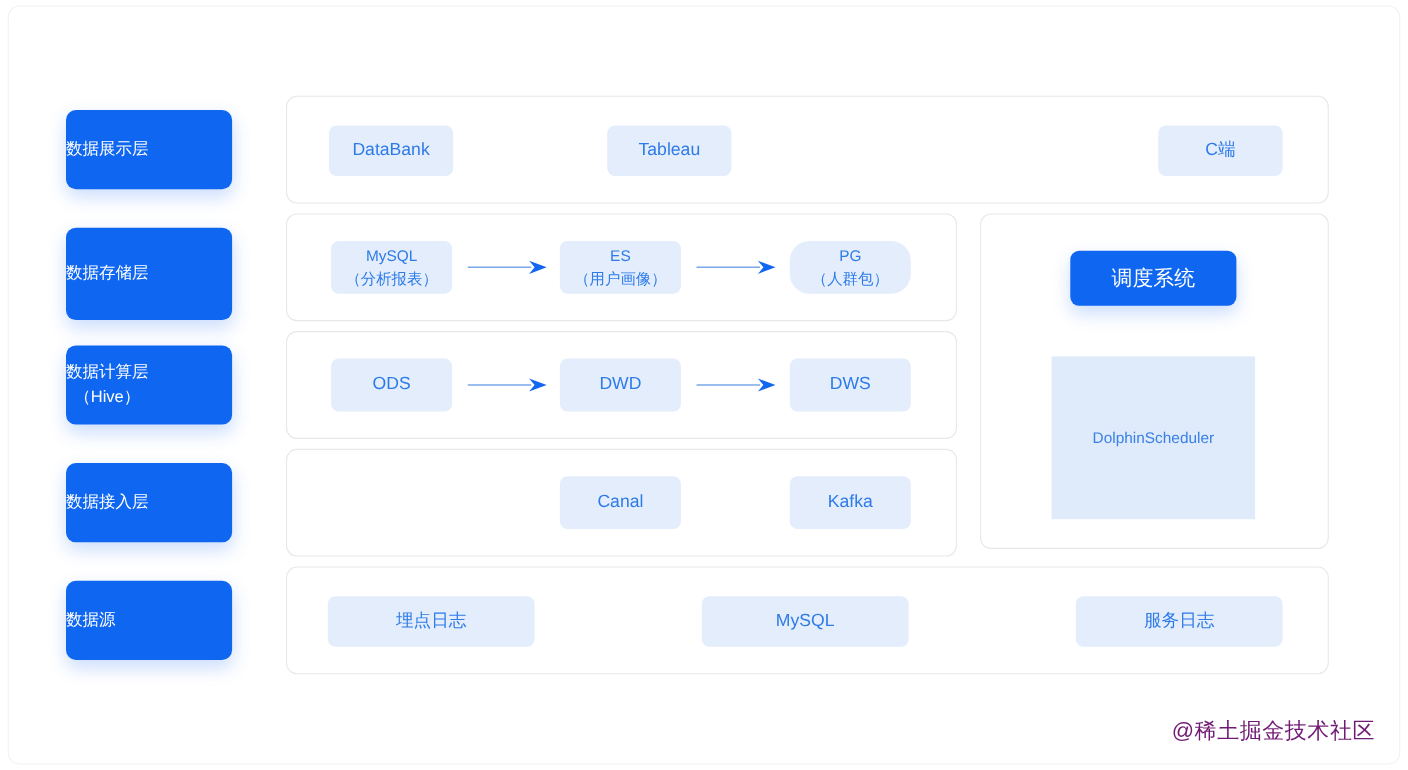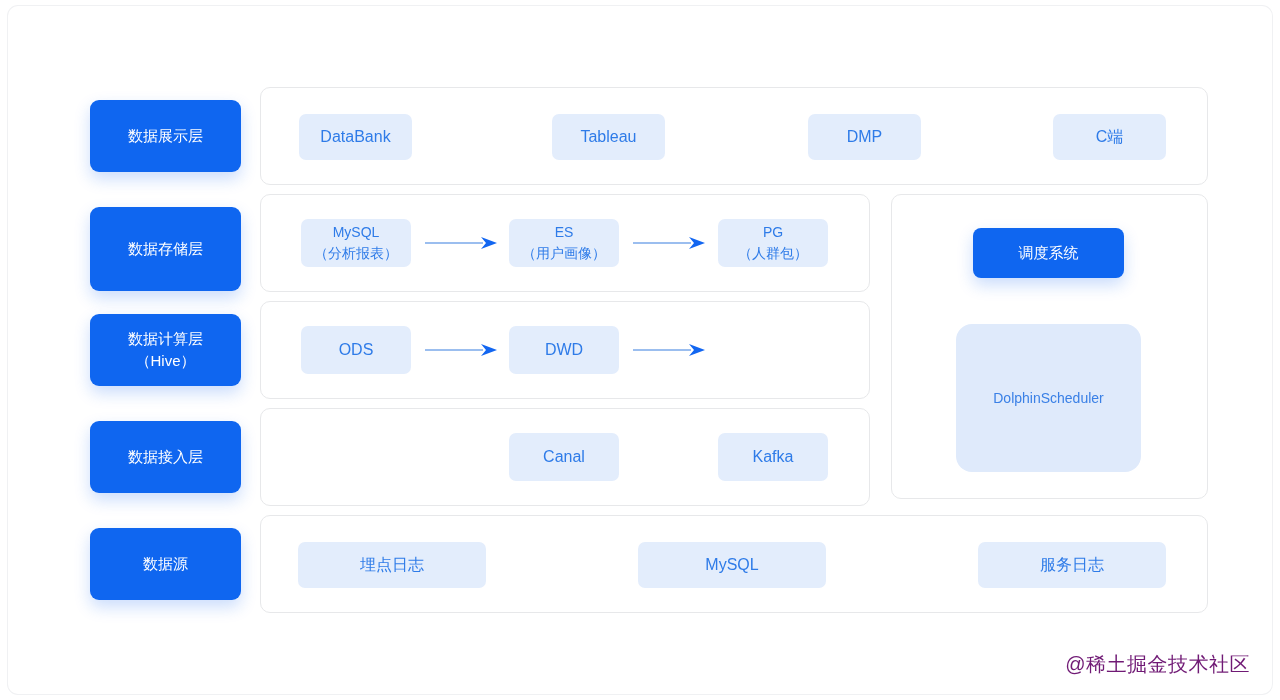--- a/index.html
+++ b/index.html
@@ -32,30 +32,29 @@
     position: absolute;
     left: 0;
     top: 0;
     width: 1280px;
     height: 700px;
   }
 
   
   .layer-chip {
     position: absolute;
-    left: 90px;
+    left: 60px;
     width: 151px;
     background: #0f66f0;
     border-radius: 9px;
     color: #ffffff;
     font-size: 15px;
     line-height: 1.45;
     display: flex;
     align-items: center;
-    justify-content: center;
     text-align: center;
     box-shadow: 0 7px 16px rgba(18, 102, 241, 0.22);
     white-space: pre-line;
   }
 
   
   .row-box {
     position: absolute;
     background: #ffffff;
     border: 1px solid #e7e8ea;
@@ -79,31 +78,31 @@
     box-sizing: border-box;
   }
   .node.tall { font-size: 14px; }
 
   
   .sched-chip {
     position: absolute;
     background: #0f66f0;
     border-radius: 8px;
     color: #ffffff;
-    font-size: 15px;
+    font-size: 19px;
     display: flex;
     align-items: center;
     justify-content: center;
     box-shadow: 0 7px 16px rgba(18, 102, 241, 0.22);
   }
 
   .sched-box {
     position: absolute;
     background: #dfeafb;
-    border-radius: 16px;
+    border-radius: 0;
     color: #3a80e6;
     font-size: 14px;
     display: flex;
     align-items: center;
     justify-content: center;
   }
 
   
   .arrow {
     position: absolute;
@@ -146,23 +145,20 @@
   </div>
 
   <div class="row-box" style="left:260px;top:87px;width:948px;height:98px;">
   </div>
   <div class="node" style="left:299px;top:114px;width:113px;height:46px;">
     <span>DataBank</span>
   </div>
   <div class="node" style="left:552px;top:114px;width:113px;height:46px;">
     <span>Tableau</span>
   </div>
-  <div class="node" style="left:808px;top:114px;width:113px;height:46px;">
-    <span>DMP</span>
-  </div>
   <div class="node" style="left:1053px;top:114px;width:113px;height:46px;">
     <span>C端</span>
   </div>
 
   <div class="row-box" style="left:260px;top:194px;width:610px;height:98px;">
   </div>
   <div class="node tall" style="left:301px;top:219px;width:110px;height:48px;">
     <span>MySQL
 （分析报表）</span>
   </div>
@@ -175,21 +171,21 @@
   <div class="node tall" style="left:509px;top:219px;width:110px;height:48px;">
     <span>ES
 （用户画像）</span>
   </div>
   <div class="arrow" style="left:633px;top:236px;width:74px;">
     <svg width="74" height="14" viewBox="0 0 74 14" aria-hidden="true">
       <line x1="0" y1="7" x2="58" y2="7" stroke="#7aa9ea" stroke-width="1.4"></line>
       <path d="M56 1 L72 7 L56 13 L61 7 Z" fill="#1266f1"></path>
     </svg>
   </div>
-  <div class="node tall" style="left:718px;top:219px;width:110px;height:48px;">
+  <div class="node tall" style="left:718px;top:219px;width:110px;height:48px;border-radius:18px;">
     <span>PG
 （人群包）</span>
   </div>
 
   <div class="row-box" style="left:891px;top:194px;width:317px;height:305px;">
   </div>
   <div class="sched-chip" style="left:973px;top:228px;width:151px;height:50px;">
     <span>调度系统</span>
   </div>
   <div class="sched-box" style="left:956px;top:324px;width:185px;height:148px;">
@@ -209,20 +205,23 @@
   </div>
   <div class="node" style="left:509px;top:326px;width:110px;height:48px;">
     <span>DWD</span>
   </div>
   <div class="arrow" style="left:633px;top:343px;width:74px;">
     <svg width="74" height="14" viewBox="0 0 74 14" aria-hidden="true">
       <line x1="0" y1="7" x2="58" y2="7" stroke="#7aa9ea" stroke-width="1.4"></line>
       <path d="M56 1 L72 7 L56 13 L61 7 Z" fill="#1266f1"></path>
     </svg>
   </div>
+  <div class="node" style="left:718px;top:326px;width:110px;height:48px;">
+    <span>DWS</span>
+  </div>
 
   <div class="row-box" style="left:260px;top:408px;width:610px;height:98px;">
   </div>
   <div class="node" style="left:509px;top:433px;width:110px;height:48px;">
     <span>Canal</span>
   </div>
   <div class="node" style="left:718px;top:433px;width:110px;height:48px;">
     <span>Kafka</span>
   </div>
 

